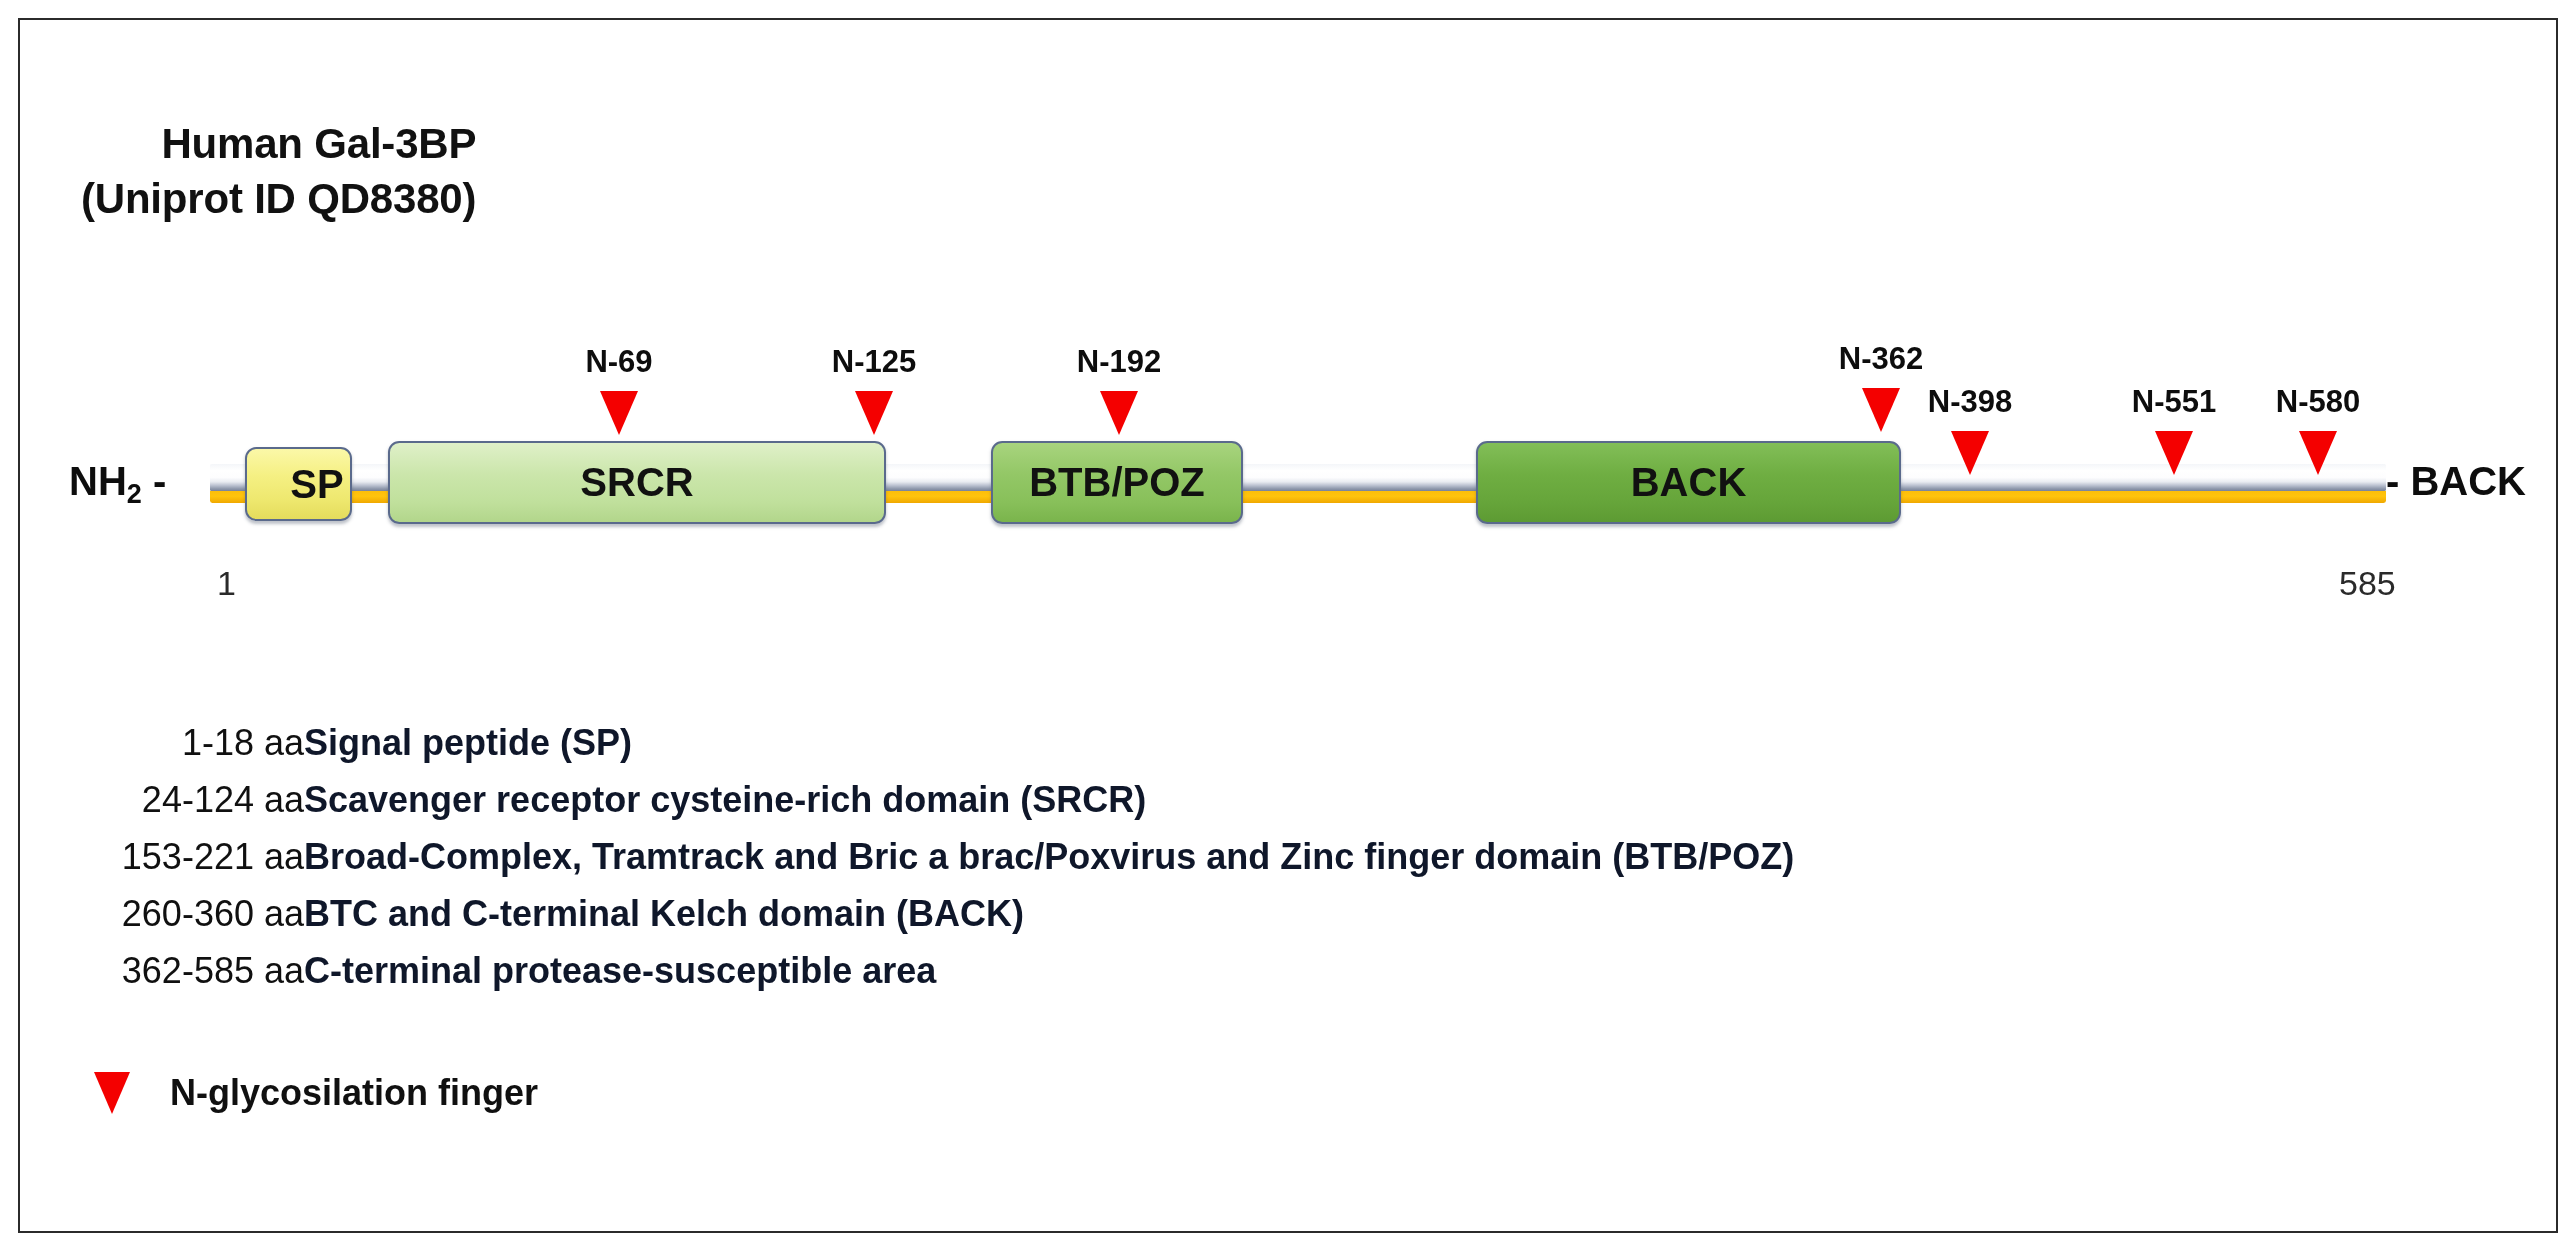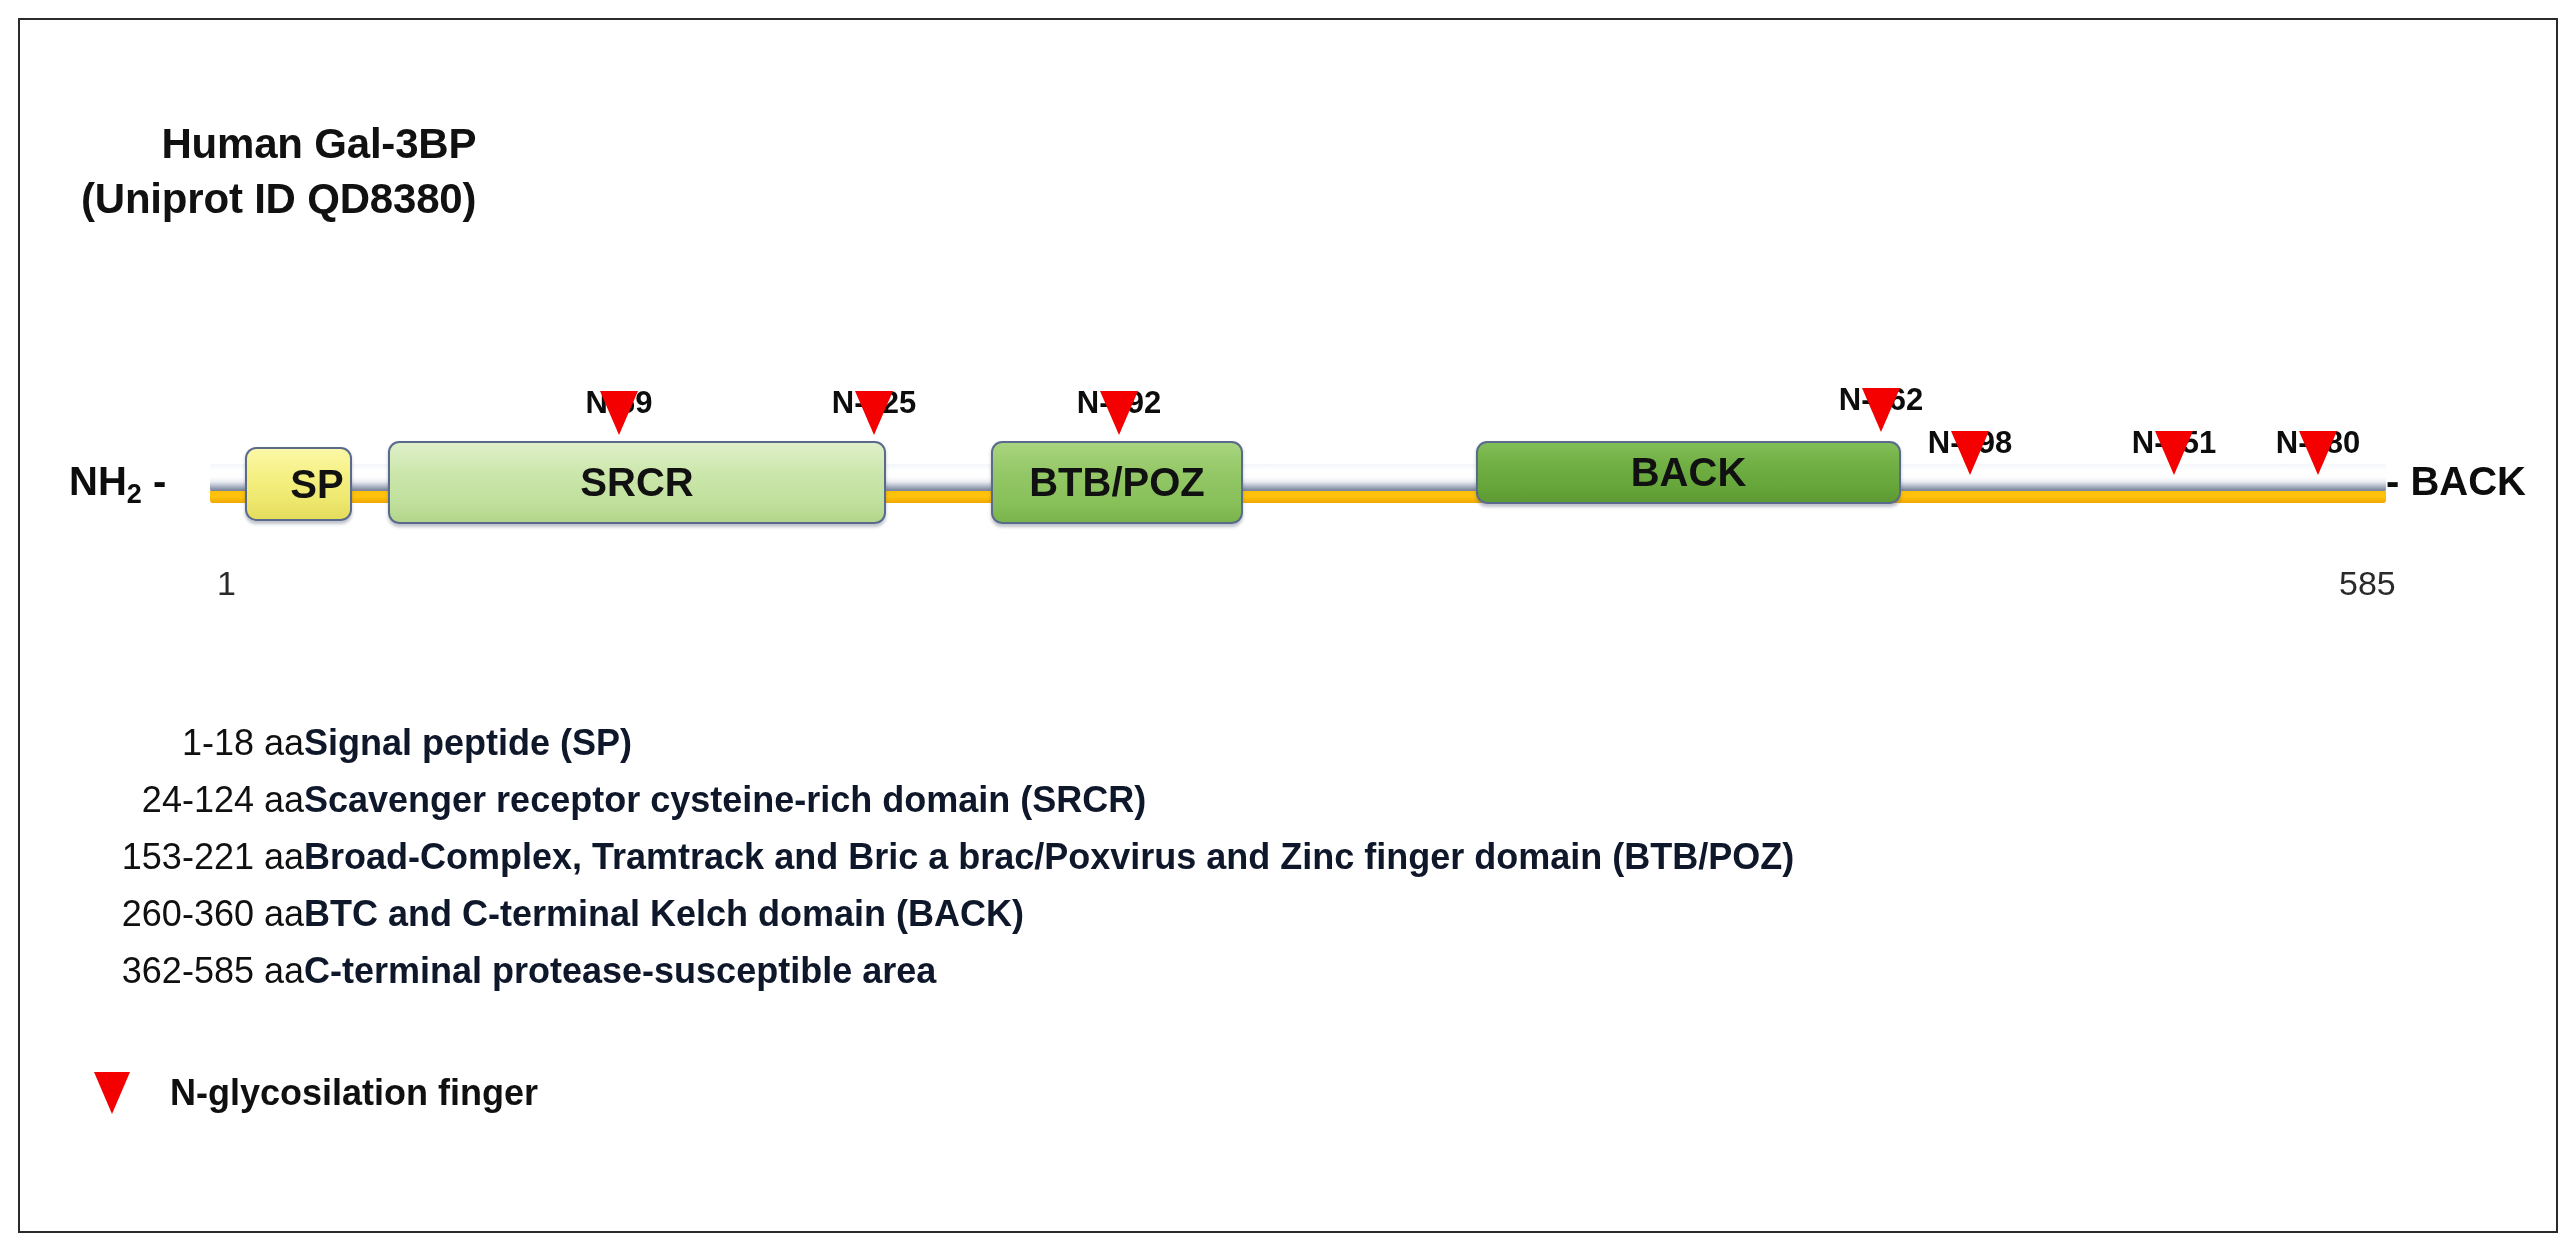--- a/index.html
+++ b/index.html
@@ -142,21 +142,20 @@
   .marker {
     position: absolute;
   }
   .marker-label {
     position: absolute;
     font-size: 31px;
     font-weight: bold;
     color: #0d0d0d;
     white-space: nowrap;
     transform: translateX(-50%);
-    margin-top: 41px;
   }
   .marker-tri {
     position: absolute;
     width: 0;
     height: 0;
     border-left: 19.4px solid transparent;
     border-right: 19.4px solid transparent;
     border-top: 44px solid #f40000;
     transform: translateX(-50%);
   }
@@ -241,21 +240,21 @@
       <div class="backbone-bar"></div>
       <div class="backbone-stripe"></div>
     </div>
 
     <div class="pos-num" style="left:197px; top:544px;">1</div>
     <div class="pos-num" style="left:2319px; top:544px;">585</div>
 
     <div class="domain domain-sp" style="left:225px;  top:427px; width:107px; height:74px;">SP</div>
     <div class="domain domain-btb" style="left:971px; top:421px; width:252px; height:83px;">BTB/POZ</div>
     <div class="domain domain-srcr" style="left:368px;  top:421px; width:498px; height:83px;">SRCR</div>
-    <div class="domain domain-back" style="left:1456px; top:421px; width:425px; height:63px;">BACK</div>
+    <div class="domain domain-back" style="left:1456px; top:421px; width:425px; height:83px;">BACK</div>
 
     <div class="marker">
       <div class="marker-label" style="left:599px; top:324px;">N-69</div>
       <div class="marker-tri" style="left:599px; top:371px;"></div>
     </div>
 
     <div class="marker">
       <div class="marker-label" style="left:854px; top:324px;">N-125</div>
       <div class="marker-tri" style="left:854px; top:371px;"></div>
     </div>

